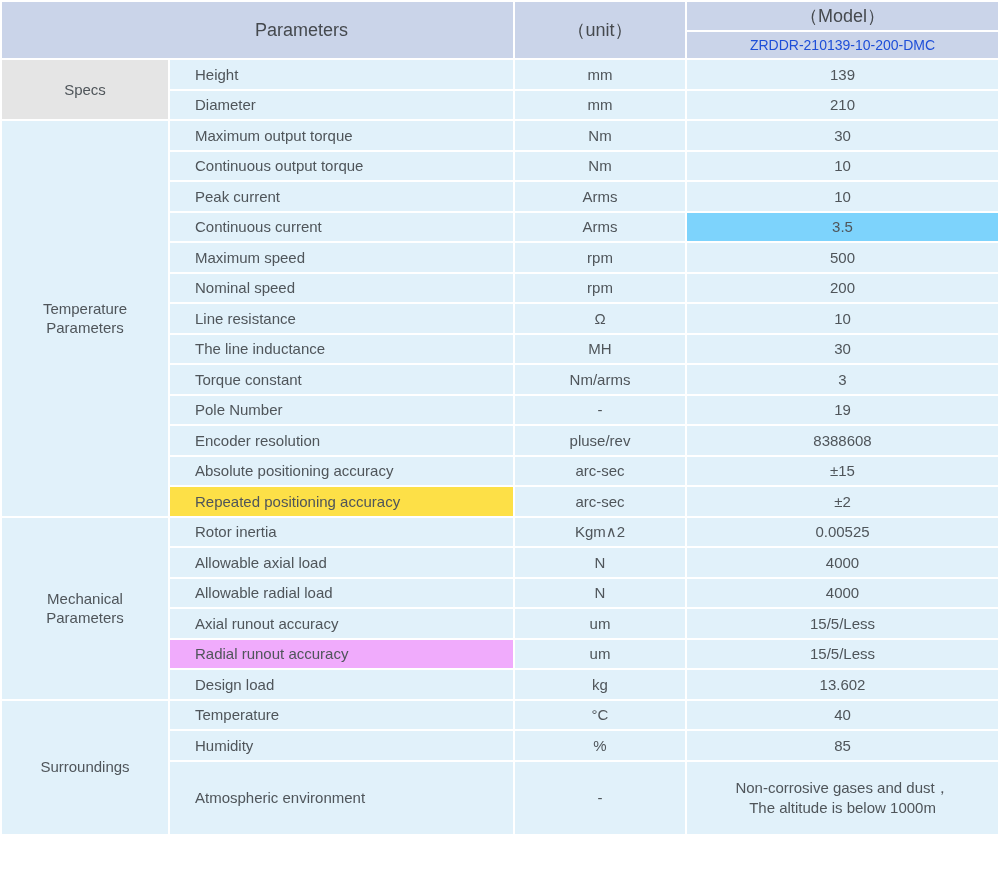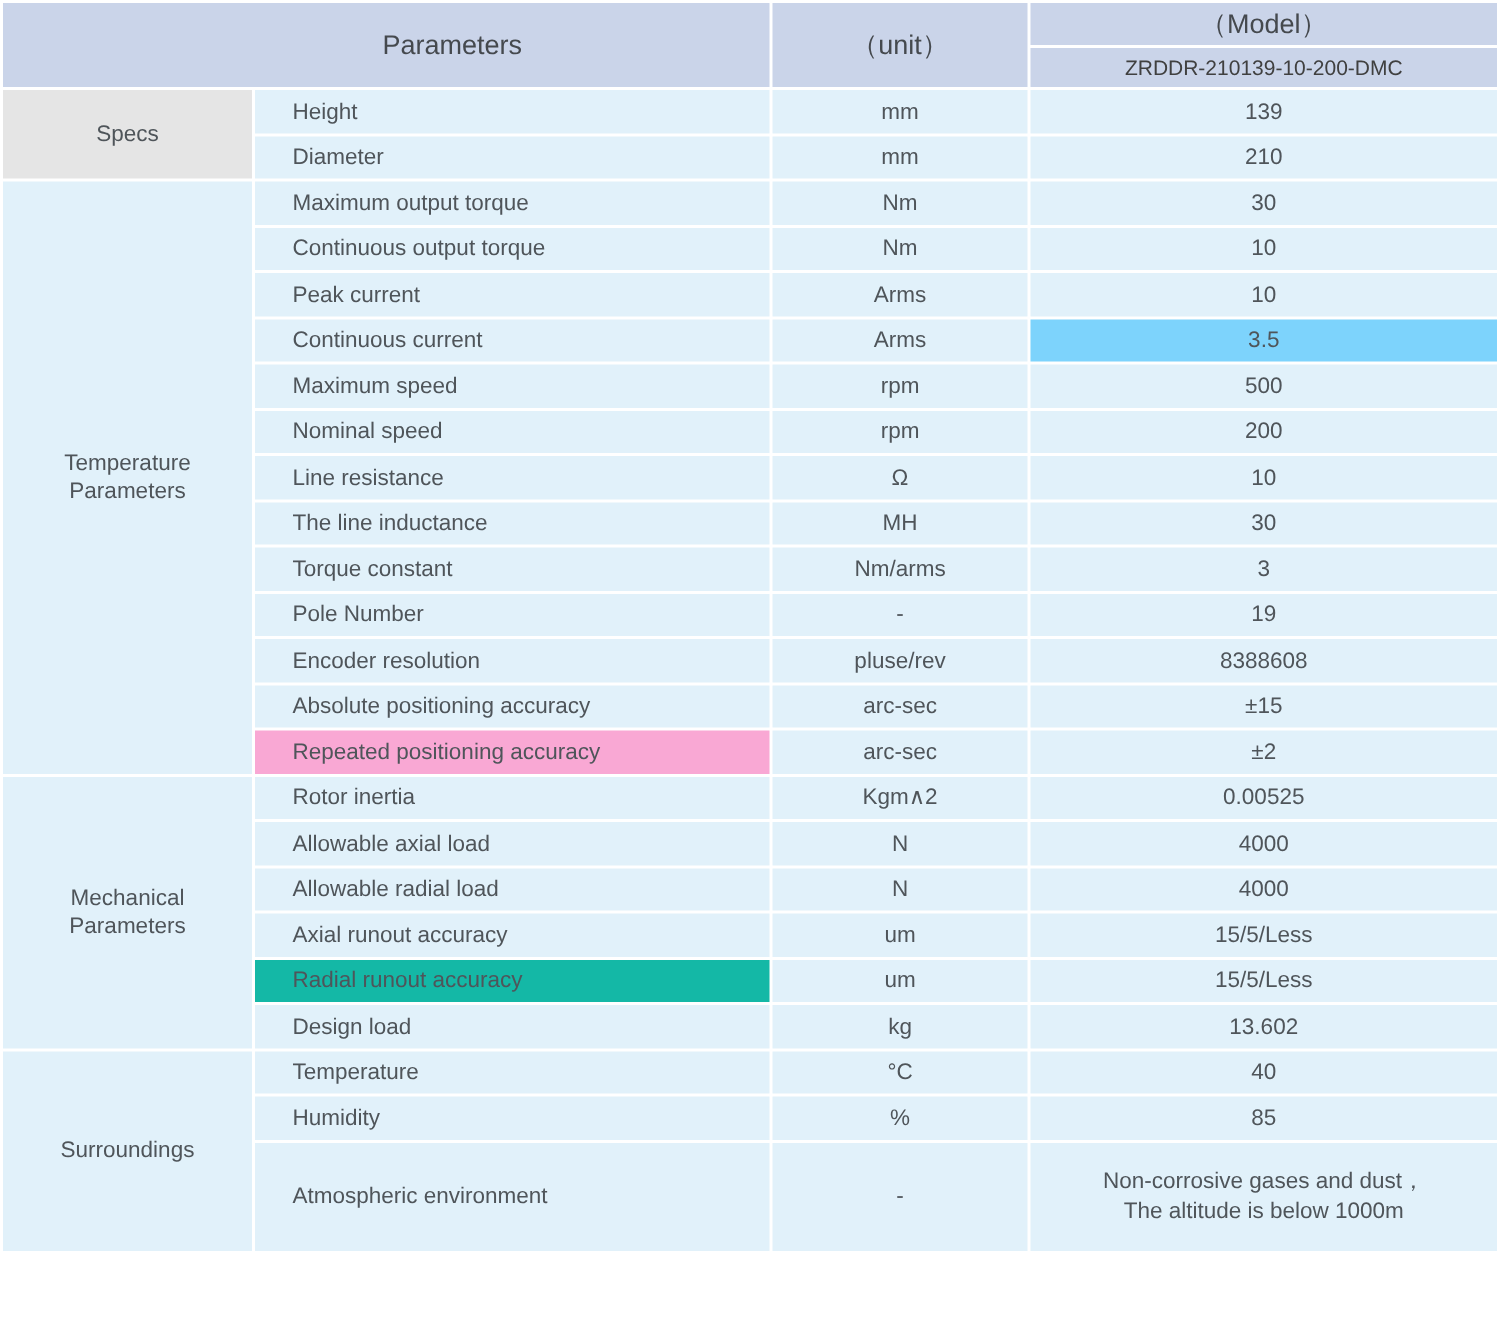--- a/index.html
+++ b/index.html
@@ -28,21 +28,21 @@
   }
   thead th {
     background: #cad4e9;
     color: #45494e;
     font-size: 18px;
     text-align: center;
     vertical-align: middle;
   }
   .th-params { padding-left: 88px; }
   .th-model { height: 28px; }
-  .th-model-value { height: 26px; font-size: 14px; color: #404040; }
+  .th-model-value { height: 26px; font-size: 14px; color: #1d4ed8; }
   tbody td {
     background: #e1f1fa;
     color: #4f555a;
     font-size: 15px;
     height: 28.5px;
     vertical-align: middle;
     text-align: center;
     line-height: 1.3;
   }
   td.group {
@@ -155,21 +155,21 @@
           <td class="param" style="background: rgb(225, 241, 250);">Encoder resolution</td>
           <td class="unit" style="background: rgb(225, 241, 250);">pluse/rev</td>
           <td class="value" style="background: rgb(225, 241, 250);">8388608</td>
         </tr>
         <tr>
           <td class="param" style="background: rgb(225, 241, 250);">Absolute positioning accuracy</td>
           <td class="unit" style="background: rgb(225, 241, 250);">arc-sec</td>
           <td class="value" style="background: rgb(225, 241, 250);">±15</td>
         </tr>
         <tr>
-          <td class="param" style="background: #f9a8d4;">Repeated positioning accuracy</td>
+          <td class="param" style="background: #fde047;">Repeated positioning accuracy</td>
           <td class="unit" style="background: rgb(225, 241, 250);">arc-sec</td>
           <td class="value" style="background: rgb(225, 241, 250);">±2</td>
         </tr>
         <tr>
           <td class="group" rowspan="6" style="background: rgb(225, 241, 250);">Mechanical
 Parameters</td>
           <td class="param" style="background: rgb(225, 241, 250);">Rotor inertia</td>
           <td class="unit" style="background: rgb(225, 241, 250);">Kgm∧2</td>
           <td class="value" style="background: rgb(225, 241, 250);">0.00525</td>
         </tr>
@@ -182,21 +182,21 @@
           <td class="param" style="background: rgb(225, 241, 250);">Allowable radial load</td>
           <td class="unit" style="background: rgb(225, 241, 250);">N</td>
           <td class="value" style="background: rgb(225, 241, 250);">4000</td>
         </tr>
         <tr>
           <td class="param" style="background: rgb(225, 241, 250);">Axial runout accuracy</td>
           <td class="unit" style="background: rgb(225, 241, 250);">um</td>
           <td class="value" style="background: rgb(225, 241, 250);">15/5/Less</td>
         </tr>
         <tr>
-          <td class="param" style="background: #14b8a6;">Radial runout accuracy</td>
+          <td class="param" style="background: #f0abfc;">Radial runout accuracy</td>
           <td class="unit" style="background: rgb(225, 241, 250);">um</td>
           <td class="value" style="background: rgb(225, 241, 250);">15/5/Less</td>
         </tr>
         <tr>
           <td class="param" style="background: rgb(225, 241, 250);">Design load</td>
           <td class="unit" style="background: rgb(225, 241, 250);">kg</td>
           <td class="value" style="background: rgb(225, 241, 250);">13.602</td>
         </tr>
         <tr>
           <td class="group" rowspan="3" style="background: rgb(225, 241, 250); margin-top: 45px;">Surroundings</td>

